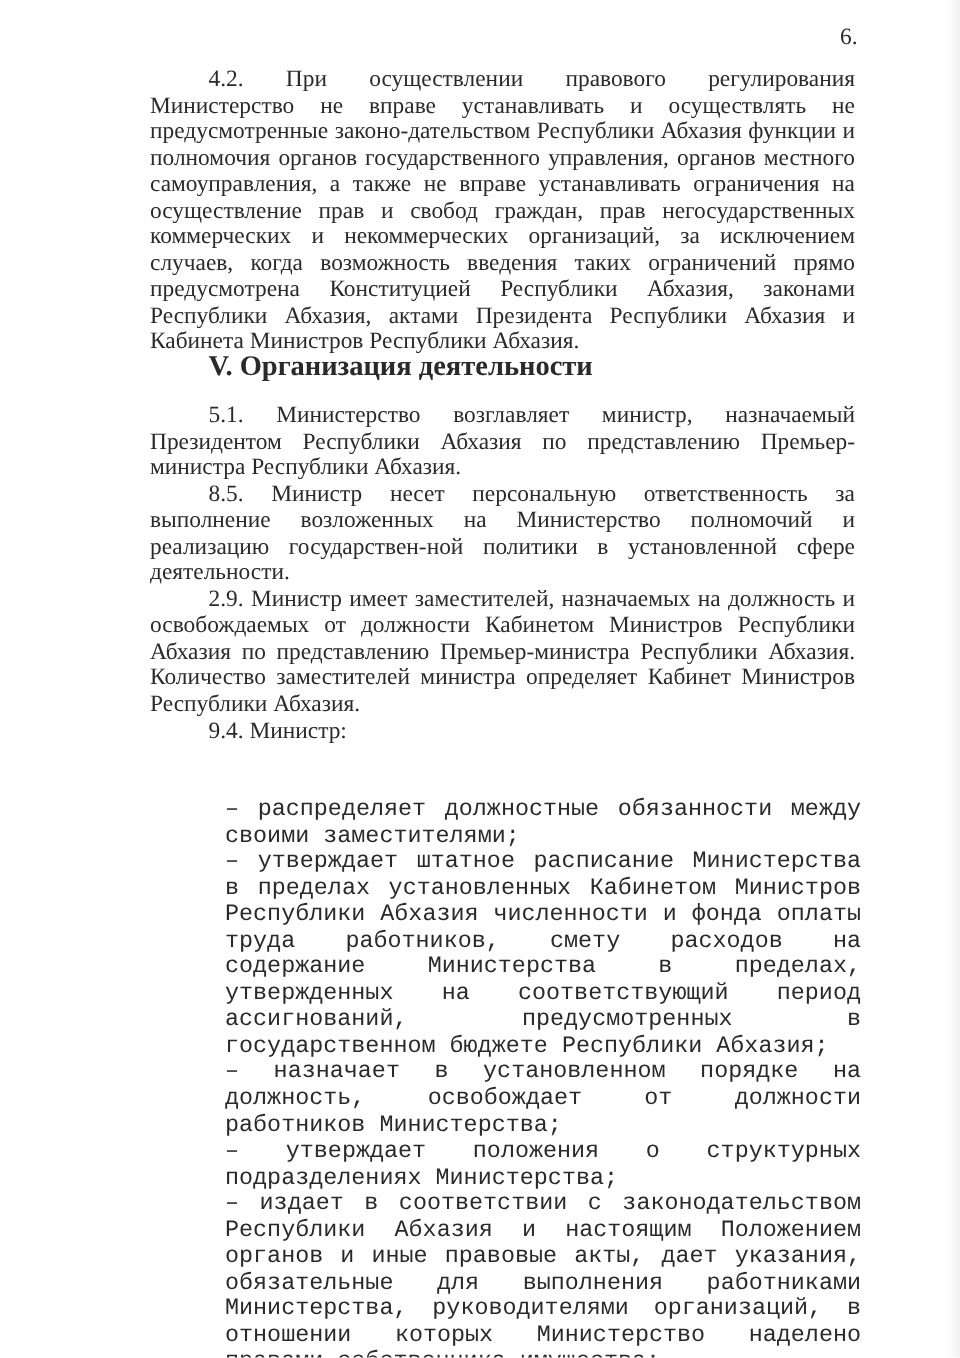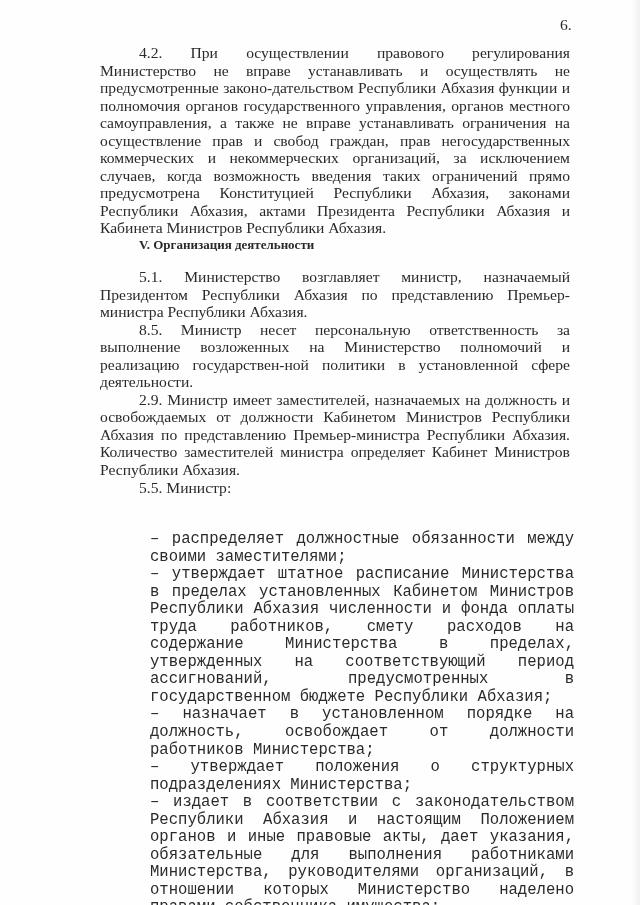--- a/index.html
+++ b/index.html
@@ -17,21 +17,21 @@
     text-align: left; font-size: 15.6px;
   }
   .text-block {
     position: absolute; left: 100px; width: 470px;
   }
   .para {
     margin: 0; text-align: justify; text-align-last: left;
     text-indent: 39px; hyphens: manual;
   }
   .heading {
-    margin: 0; font-weight: bold; text-indent: 39px; font-size: 13px;
+    margin: 0; font-weight: bold; text-indent: 39px; font-size: 19px;
   }
   .list {
     position: absolute; left: 150px; width: 424px; font-family: Liberation Mono, monospace;
   }
   .list-item {
     margin: 0; text-align: justify; text-align-last: left;
   }
   .scan-edge {
     position: absolute; right: 0; top: 0; width: 8px; height: 905px;
     background: linear-gradient(to right, rgba(240,240,240,0), rgba(232,232,232,0.6));
@@ -48,21 +48,21 @@
   </div>
 
   <div class="text-block" style="top:236px;">
     <p class="heading">V. Организация деятельности</p>
   </div>
 
   <div class="text-block" style="top:268px;">
     <p class="para">5.1. Министерство возглавляет министр, назначаемый Президентом Республики Абхазия по представлению Премьер-министра Республики Абхазия.</p>
     <p class="para">8.5. Министр несет персональную ответственность за выполнение возложенных на Министерство полномочий и реализацию государствен-ной политики в установленной сфере деятельности.</p>
     <p class="para">2.9. Министр имеет заместителей, назначаемых на должность и освобождаемых от должности Кабинетом Министров Республики Абхазия по представлению Премьер-министра Республики Абхазия. Количество заместителей министра определяет Кабинет Министров Республики Абхазия.</p>
-    <p class="para">5.5. Министр:</p>
+    <p class="para">9.4. Министр:</p>
   </div>
 
   <div class="list" style="top:531px;">
     <p class="list-item">– распределяет должностные обязанности между своими заместителями;</p>
     <p class="list-item">– утверждает штатное расписание Министерства в пределах установленных Кабинетом Министров Республики Абхазия численности и фонда оплаты труда работников, смету расходов на содержание Министерства в пределах, утвержденных на соответствующий период ассигнований, предусмотренных в государственном бюджете Республики Абхазия;</p>
     <p class="list-item">– назначает в установленном порядке на должность, освобождает от должности работников Министерства;</p>
     <p class="list-item">– утверждает положения о структурных подразделениях Министерства;</p>
     <p class="list-item">– издает в соответствии с законодательством Республики Абхазия и настоящим Положением органов и иные правовые акты, дает указания, обязательные для выполнения работниками Министерства, руководителями организаций, в отношении которых Министерство наделено правами собственника имущества;</p>
   </div>
 

